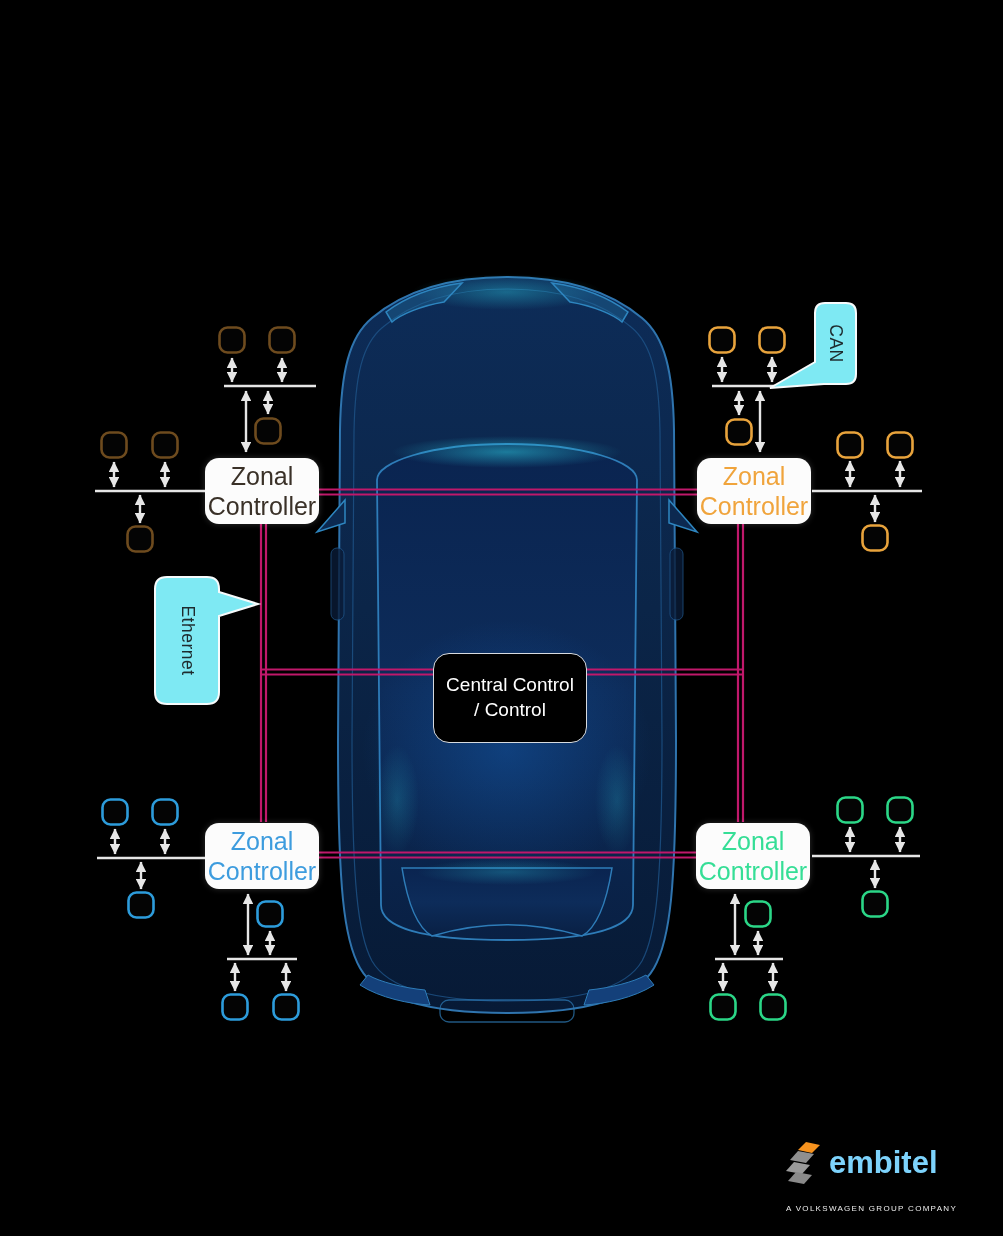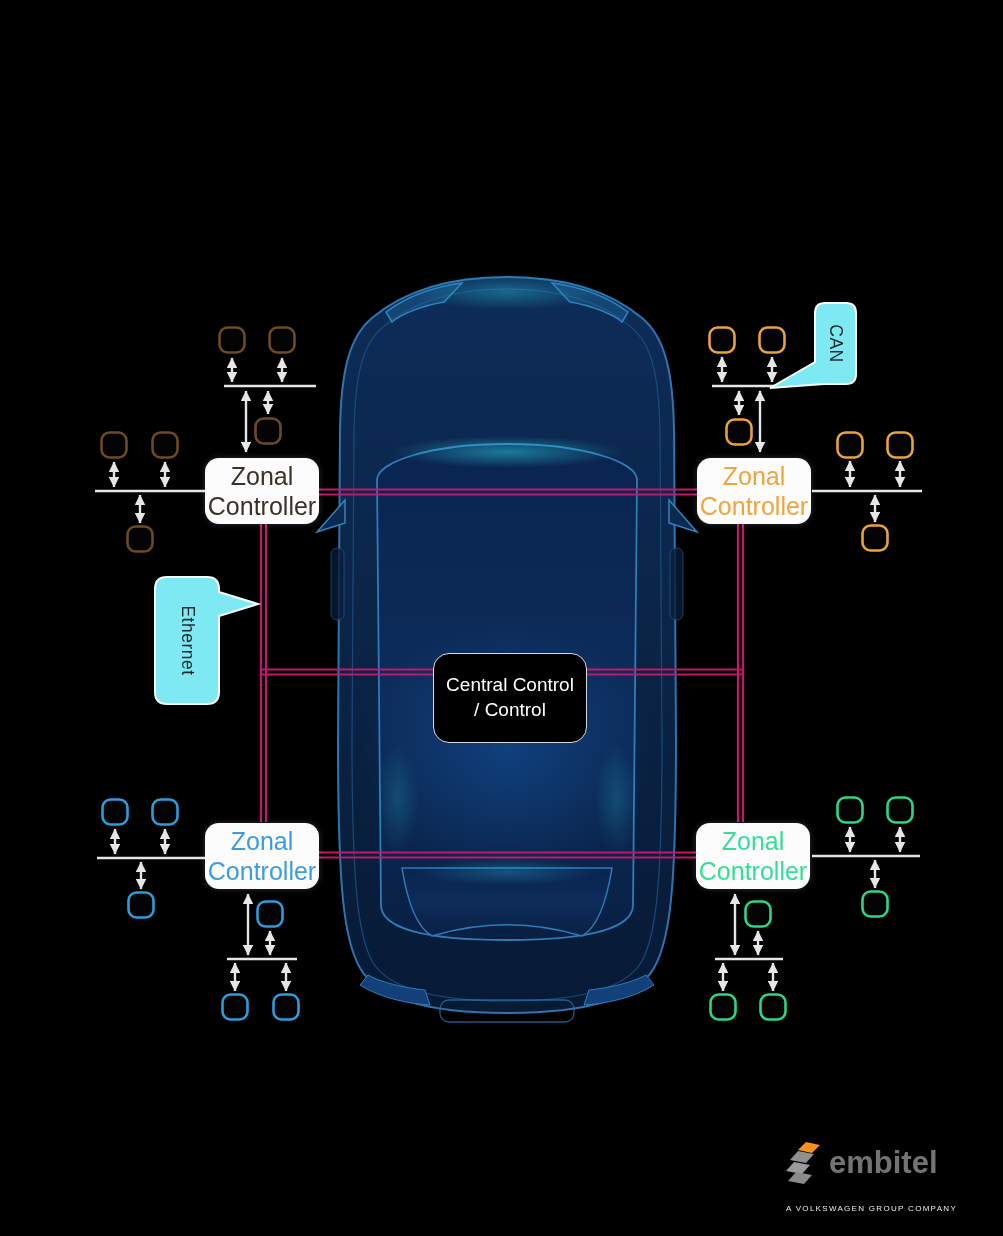--- a/index.html
+++ b/index.html
@@ -210,17 +210,17 @@
   </div>
 
   <div class="logo">
     <div class="logo-row">
       <svg width="38" height="44" viewBox="0 0 38 44">
         <polygon points="20,1 34,4 26,12 12,9" fill="#F6921E"></polygon>
         <polygon points="12,10 28,13 20,22 4,19" fill="#8F8F8F"></polygon>
         <polygon points="8,21 24,24 16,33 0,30" fill="#9A9A9A"></polygon>
         <polygon points="10,31 26,34 18,43 2,40" fill="#8A8A8A"></polygon>
       </svg>
-      <span class="brand" style="color: #737373;">embitel</span>
+      <span class="brand" style="color: #7dd3fc;">embitel</span>
     </div>
     <div class="tagline">A VOLKSWAGEN GROUP COMPANY</div>
   </div>
 </div>
 
 </body></html>

